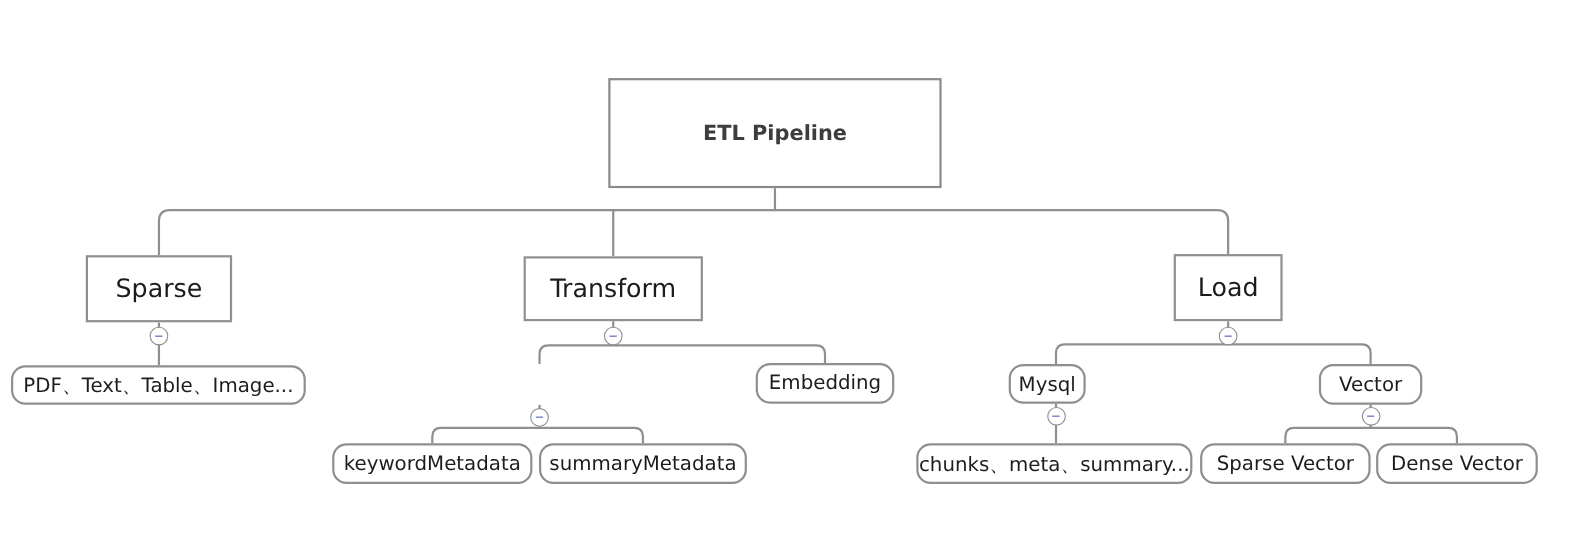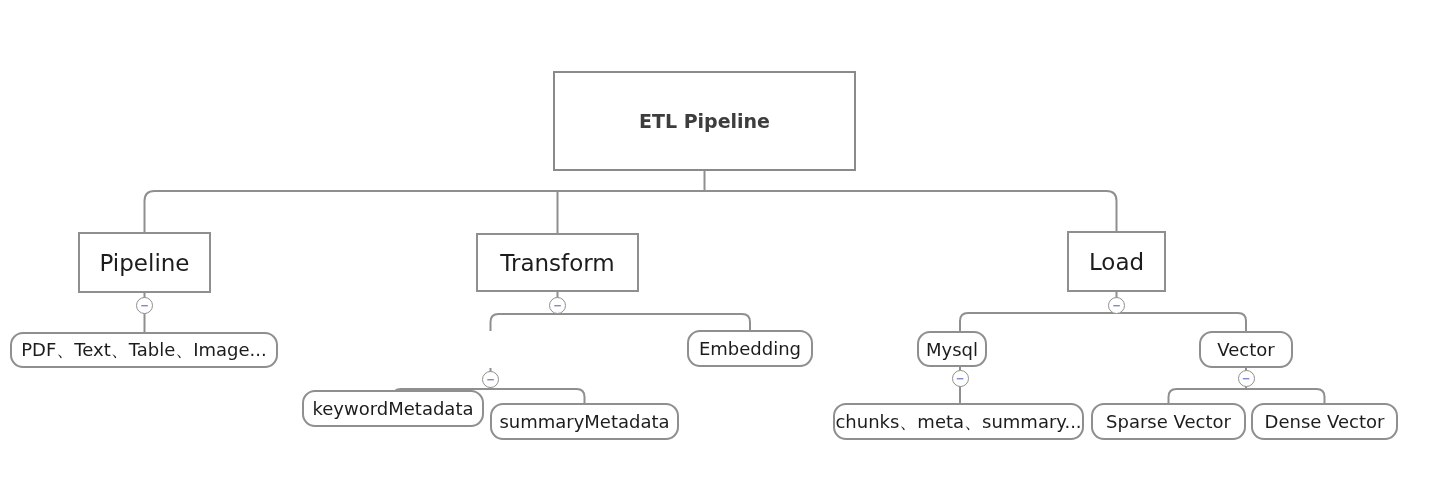--- a/index.html
+++ b/index.html
@@ -91,21 +91,21 @@
       <path d="M1246 368 V389"></path>
       <path d="M1168.5 403 V397 Q1168.5 389 1176.5 389 H1316.5 Q1324.5 389 1324.5 397 V403"></path>
     </g>
   </svg>
 
   <div class="node root" style="left:553px; top:71px; width:303px; height:100px;">
     <span>ETL Pipeline</span>
   </div>
 
   <div class="node lvl1" style="left:78px; top:232px; width:133px; height:61px;">
-    <span>Pipeline</span>
+    <span>Sparse</span>
   </div>
 
   <div class="node lvl1" style="left:476px; top:233px; width:163px; height:59px;">
     <span>Transform</span>
   </div>
 
   <div class="node lvl1" style="left:1067px; top:231px; width:99px; height:61px;">
     <span>Load</span>
   </div>
 
@@ -119,21 +119,21 @@
   </div>
 
   <div class="node lvl2" style="left:917px; top:331px; width:70px; height:36px;">
     <span>Mysql</span>
   </div>
 
   <div class="node lvl2" style="left:1199px; top:331px; width:94px; height:37px;">
     <span>Vector</span>
   </div>
 
-  <div class="node lvl2" style="left:302px; top:390px; width:182px; height:37px;">
+  <div class="node lvl2" style="left:302px; top:403px; width:182px; height:37px;">
     <span>keywordMetadata</span>
   </div>
 
   <div class="node lvl2" style="left:490px; top:403px; width:189px; height:37px;">
     <span>summaryMetadata</span>
   </div>
 
   <div class="node lvl2" style="left:833px; top:403px; width:251px; height:37px;">
     <span>chunks、meta、summary...</span>
   </div>

